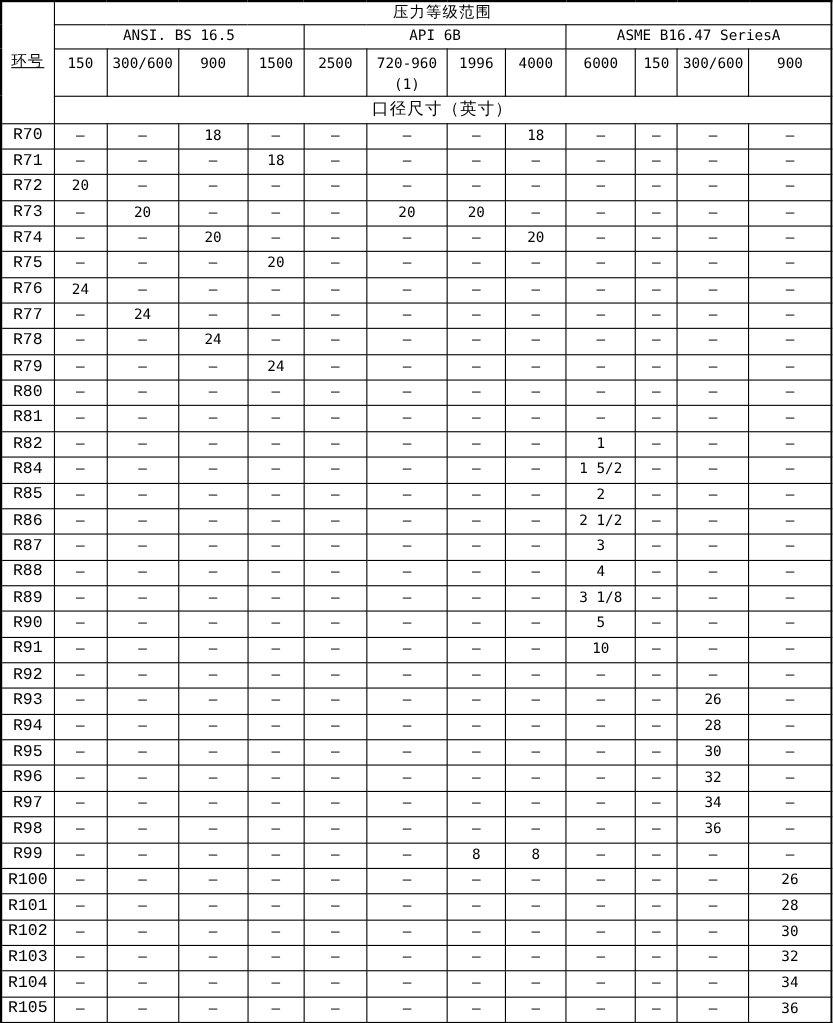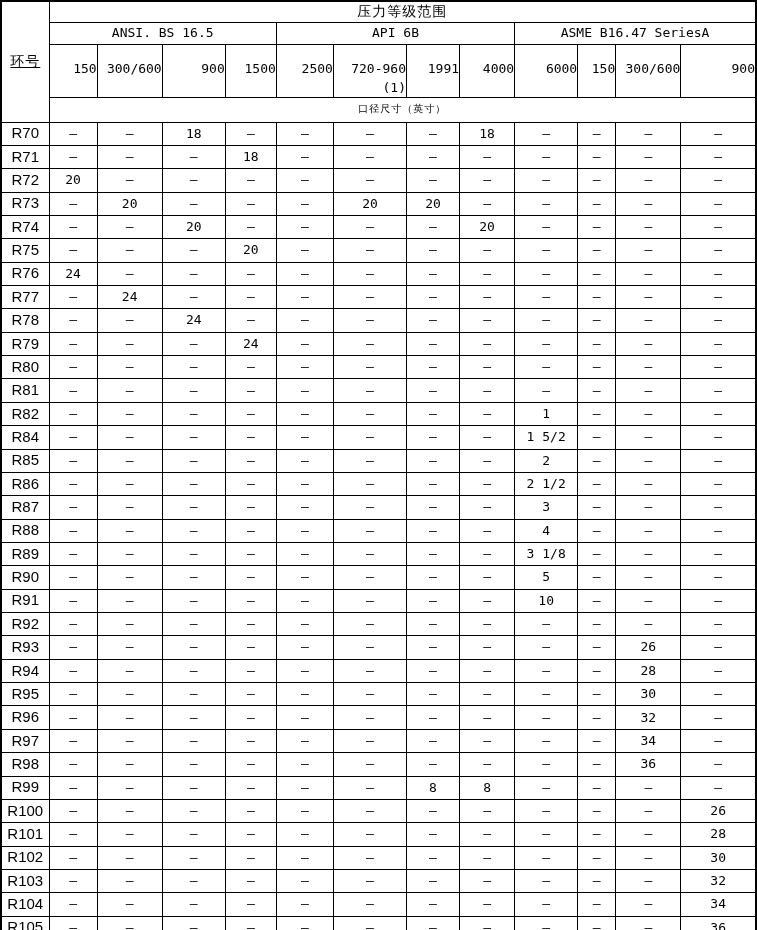--- a/index.html
+++ b/index.html
@@ -23,29 +23,29 @@
   col.c6 { width: 73px; } col.c7 { width: 53px; } col.c8 { width: 55px; }
   col.c9 { width: 63px; } col.c10 { width: 38px; } col.c11 { width: 65px; }
   col.c12 { width: 75px; }
   
   tr.row-title    { height: 21px; }
   tr.row-title td.title { font-size: 14px; font-weight: normal; letter-spacing: 1px; }
   tr.row-groups   { height: 22px; margin-top: 41px; }
   tr.row-groups td { font-size: 13px; }
   tr.row-pressures { height: 42px; }
   tr.row-pressures td {
-    vertical-align: top; white-space: pre-line; padding-top: 14px; line-height: 19px; text-align: right;
+    vertical-align: top; white-space: pre-line; padding-top: 4px; line-height: 19px;
   }
   tr.row-size     { height: 25px; }
-  tr.row-size td  { font-size: 10px; letter-spacing: 1px; }
+  tr.row-size td  { font-size: 15px; letter-spacing: 1px; }
   td.corner { font-size: 14px; letter-spacing: 1px; text-decoration: underline; }
   
   tbody tr { height: 23.37px; }
   td.row-label {
-    font-family: Liberation Sans, sans-serif; font-size: 15px;
+    font-family: Liberation Mono, monospace; font-size: 15px;
   }
   td.size-cell { font-size: 13px; }
 </style>
 </head>
 <body>
 
 <div class="page">
   <table class="grid">
     <colgroup>
       <col class="c0">
@@ -73,21 +73,21 @@
           <td colspan="4">ASME B16.47 SeriesA</td>
         </tr>
       <tr class="row-pressures" id="pressure-row">
           <td>150</td>
           <td>300/600</td>
           <td>900</td>
           <td>1500</td>
           <td>2500</td>
           <td>720-960
 (1)</td>
-          <td>1991</td>
+          <td>1996</td>
           <td>4000</td>
           <td>6000</td>
           <td>150</td>
           <td>300/600</td>
           <td>900</td>
         </tr>
       <tr class="row-size">
         <td colspan="12">口径尺寸（英寸）</td>
       </tr>
     </thead>

